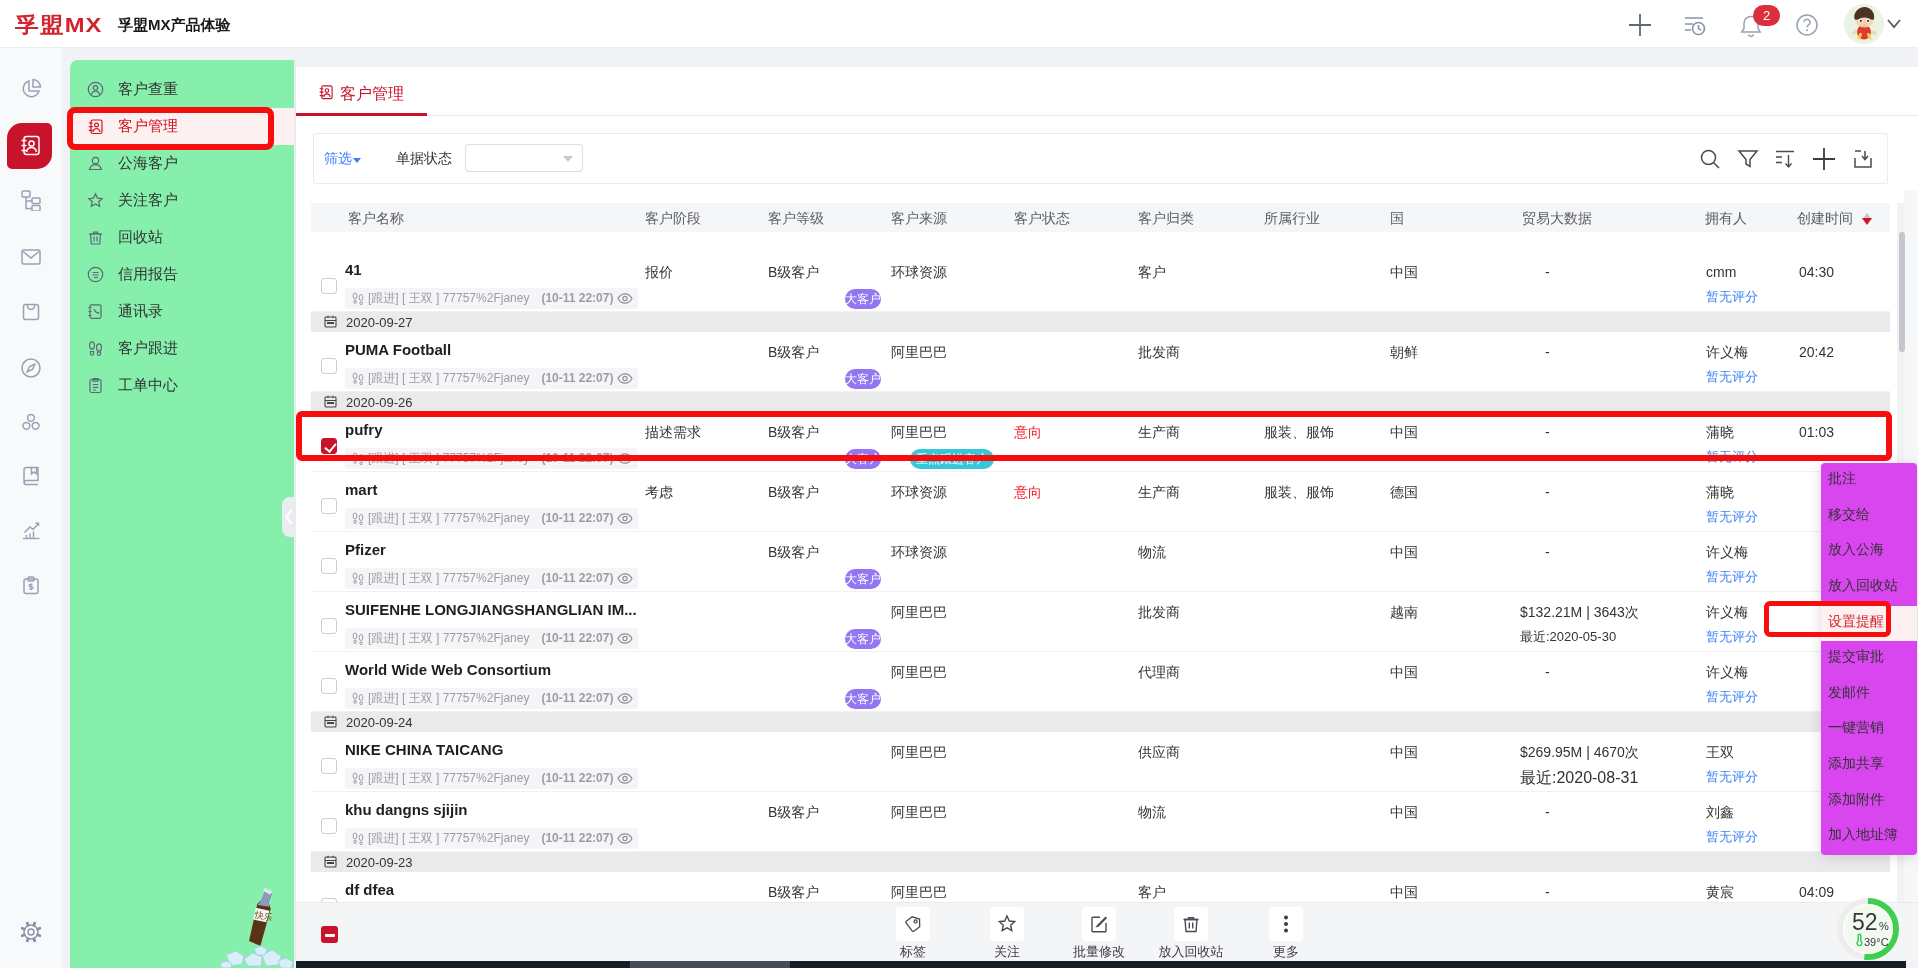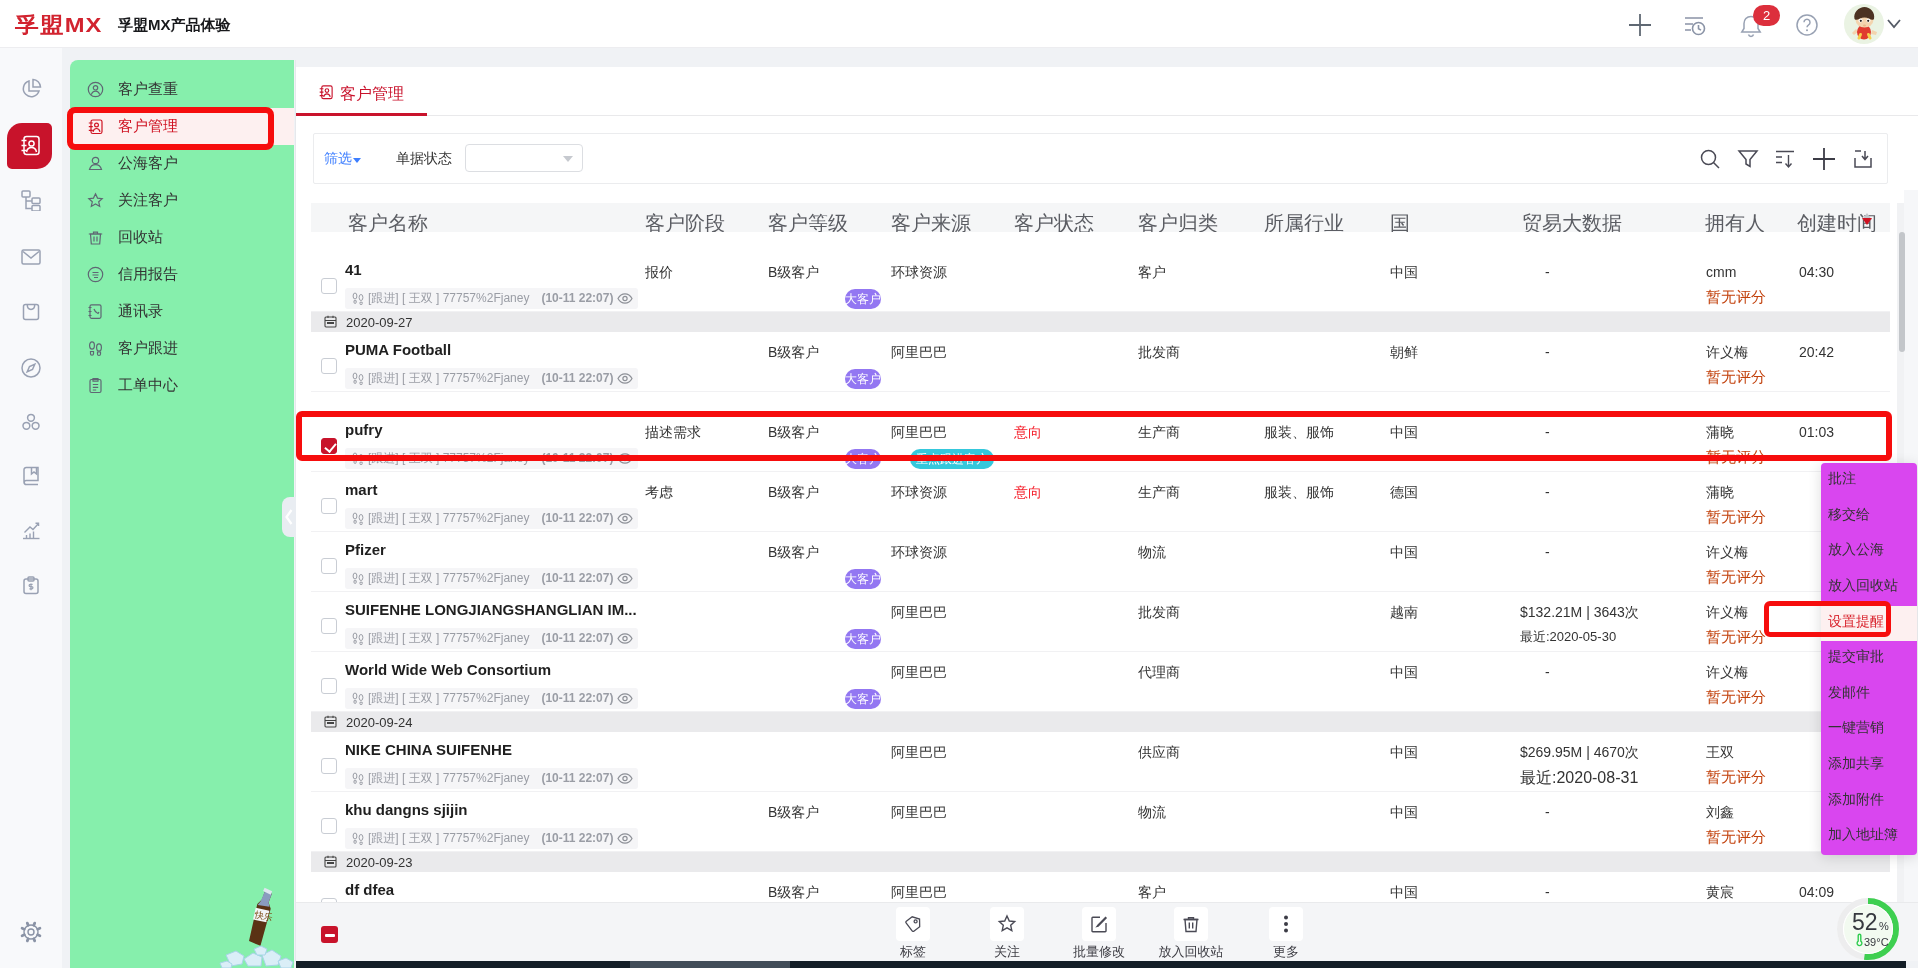--- a/index.html
+++ b/index.html
@@ -36,30 +36,30 @@
 #filterbox { position:absolute; left:313px; top:133px; width:1575px; height:51px; border:1px solid #ebecee; border-radius:2px; background:#fff; z-index:2;}
 #f_sx { position:absolute; left:10px; top:16px; font-size:14px; color:#3d7eff; }
 #f_caret { position:absolute; left:39px; top:24px; width:0; height:0; border:4.5px solid transparent; border-top:5.5px solid #3d7eff; }
 #f_lbl { position:absolute; left:82px; top:16px; font-size:14px; color:#333; }
 #f_sel { position:absolute; left:151px; top:10px; width:118px; height:28px; border:1px solid #dcdee2; border-radius:4px; background:#fff; }
 #f_sel i { position:absolute; right:9px; top:11px; width:0; height:0; border:5px solid transparent; border-top:6px solid #c6c9cf; }
 .fico { position:absolute; top:13px; width:24px; height:24px; }
 
 
 #thead { position:absolute; left:311px; top:203px; width:1579px; height:29px; background:#f5f6f7; z-index:2; }
-.th { position:absolute; top:7px; font-size:20px; color:#5b5d63; }
+.th { position:absolute; top:7px; font-size:14px; color:#5b5d63; }
 #tbody { position:absolute; left:296px; top:232px; width:1622px; height:672px; background:#fff; overflow:hidden; z-index:2;}
 .daterow { position:absolute; left:15px; width:1579px; height:20px; background:#eaeaec; }
 .daterow .dtxt { position:absolute; left:35px; top:3px; font-size:13px; color:#333; }
 .daterow svg { position:absolute; left:13px; top:3px; }
 .drow { position:absolute; left:0px; width:1622px; height:60px; }
 .drow .sep { position:absolute; left:15px; bottom:0; width:1579px; height:1px; background:#f1f1f3; }
 .cname { position:absolute; left:49px; top:9px; font-size:15px; font-weight:bold; color:#1f1f1f; white-space:nowrap;}
 .cell { position:absolute; top:12px; font-size:14px; color:#333; white-space:nowrap; }
-.cell2 { position:absolute; top:36px; font-size:15px; color:#c2410c; white-space:nowrap; }
+.cell2 { position:absolute; top:36px; font-size:13px; color:#3b82f6; white-space:nowrap; }
 .ckbox { position:absolute; left:25px; top:26px; width:16px; height:16px; border:1px solid #c9cdd4; border-radius:3px; background:#fff; }
 .ckbox.on { background:#c8132b; border-color:#c8132b; }
 .ckbox.on:after { content:""; position:absolute; left:4.5px; top:1.5px; width:5px; height:9px; border:solid #fff; border-width:0 2px 2px 0; transform:rotate(40deg); }
 .fup { position:absolute; left:49px; top:36px; width:293px; height:21px; background:#f5f5f7; border-radius:3px; font-size:12px; color:#9a9da5; line-height:21px; white-space:nowrap; }
 .fup svg { vertical-align:-3px; }
 .fup .t1 { margin-left:4px; }
 .fup .t2 { margin-left:12px;font-weight:bold; }
 .tag { position:absolute; top:37px; height:20px; border-radius:10px; color:#fff; font-size:12px; line-height:20px; text-align:center; }
 .tagp { left:549px; width:36px; background:#9377f2; }
 .tagc { left:614px; width:84px; background:#35c8dc; }
@@ -395,20 +395,28 @@
           <path d="M2 8.7h2.2v1.6a1.1 1.1 0 0 1-2.2 0z"></path>
           <ellipse cx="9" cy="5.5" rx="1.9" ry="3"></ellipse>
           <path d="M8 10.2h2.2v1.4a1.1 1.1 0 0 1-2.2 0z"></path>
         </svg><span class="t1">[跟进] [ 王双 ] 77757%2Fjaney</span><span class="t2">(10-11 22:07)</span> <svg width="16" height="11" viewBox="0 0 16 11" fill="none" stroke="#8d9097" stroke-width="1.2" style="vertical-align:-2px">
           <path d="M1 5.5C2.8 2.2 5.2.8 8 .8s5.2 1.4 7 4.7c-1.8 3.3-4.2 4.7-7 4.7S2.8 8.8 1 5.5z"></path>
           <circle cx="8" cy="5.5" r="2.1"></circle>
         </svg></div>
     <div class="tag tagp">大客户</div>
     <div class="sep"></div>
   </div>
+  <div class="daterow" style="top:160px">
+      <svg width="13" height="13" viewBox="0 0 13 13" fill="none" stroke="#444" stroke-width="1.1">
+        <rect x="1" y="2" width="11" height="10" rx="1"></rect>
+        <path d="M1 5.5h11M4 .8V3M9 .8V3"></path>
+        <path d="M3 8h7" stroke-width="2"></path>
+      </svg>
+      <div class="dtxt">2020-09-26</div>
+    </div>
   <div class="drow" style="top:180px">
     <div class="ckbox on"></div>
       <div class="cname">pufry</div>
     <div class="cell" style="left:349px">描述需求</div>
     <div class="cell" style="left:472px">B级客户</div>
     <div class="cell" style="left:595px">阿里巴巴</div>
     <div class="cell red" style="left:718px">意向</div>
     <div class="cell" style="left:842px">生产商</div>
     <div class="cell" style="left:968px">服装、服饰</div>
     <div class="cell" style="left:1094px">中国</div>
@@ -521,21 +529,21 @@
   <div class="daterow" style="top:480px">
       <svg width="13" height="13" viewBox="0 0 13 13" fill="none" stroke="#444" stroke-width="1.1">
         <rect x="1" y="2" width="11" height="10" rx="1"></rect>
         <path d="M1 5.5h11M4 .8V3M9 .8V3"></path>
         <path d="M3 8h7" stroke-width="2"></path>
       </svg>
       <div class="dtxt">2020-09-24</div>
     </div>
   <div class="drow" style="top:500px">
     <div class="ckbox"></div>
-      <div class="cname">NIKE CHINA SUIFENHE</div>
+      <div class="cname">NIKE CHINA TAICANG</div>
     <div class="cell" style="left:595px">阿里巴巴</div>
     <div class="cell" style="left:842px">供应商</div>
     <div class="cell" style="left:1094px">中国</div>
     <div class="cell" style="left:1224px">$269.95M | 4670次</div>
     <div class="cell" style="left:1224px;top:36px;font-size:16px;">最近:2020-08-31</div>
     <div class="cell" style="left:1410px">王双</div>
     <div class="cell2" style="left:1410px">暂无评分</div>
     <div class="fup"><svg style="margin-left:7px" width="12" height="13" viewBox="0 0 12 13" fill="none" stroke="#9a9da5" stroke-width="1">
           <ellipse cx="3" cy="4" rx="1.9" ry="3"></ellipse>
           <path d="M2 8.7h2.2v1.6a1.1 1.1 0 0 1-2.2 0z"></path>

